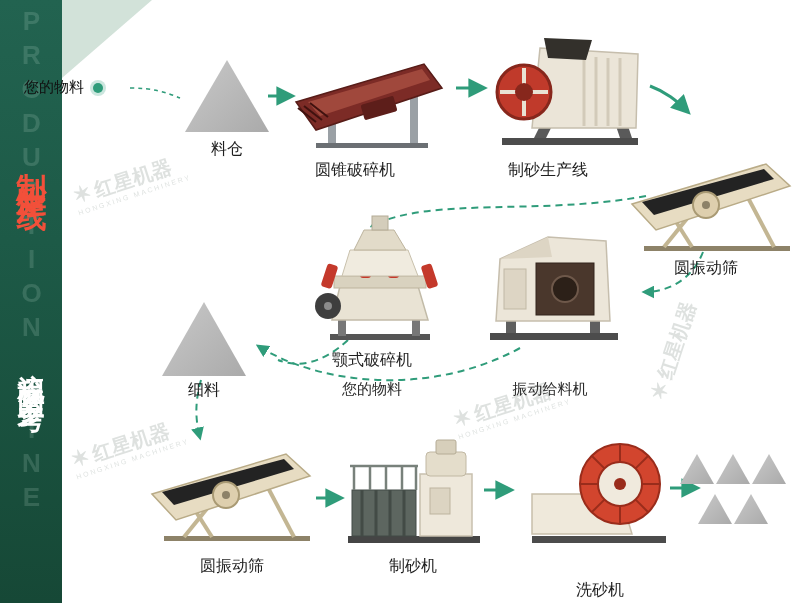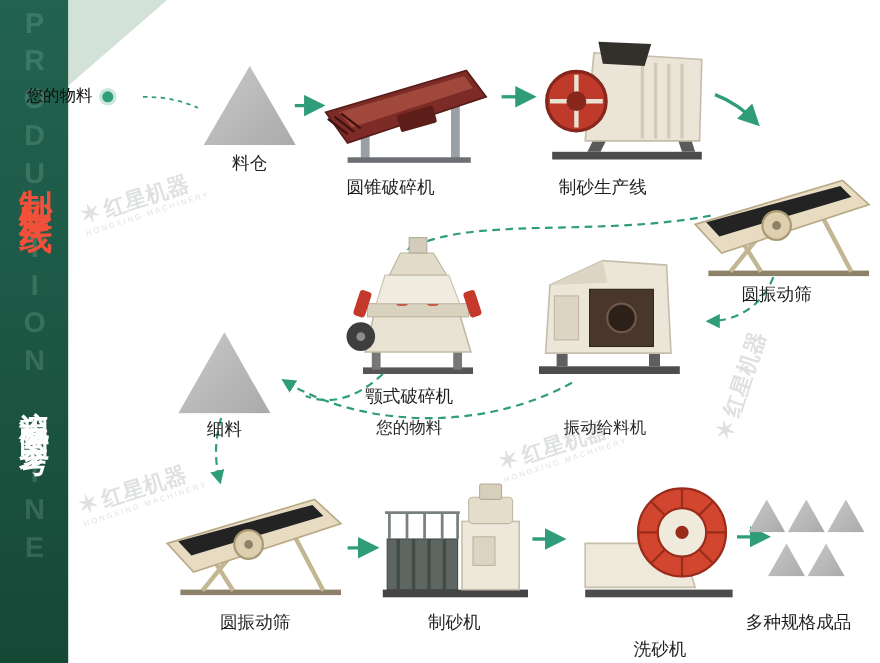--- a/index.html
+++ b/index.html
@@ -250,15 +250,14 @@
   <div class="lbl" style="left:355px;top:160px">圆锥破碎机</div>
   <div class="lbl" style="left:548px;top:160px">制砂生产线</div>
   <div class="lbl" style="left:706px;top:258px">圆振动筛</div>
   <div class="lbl" style="left:372px;top:350px">颚式破碎机</div>
   <div class="lbl note" style="left:372px;top:380px">您的物料</div>
   <div class="lbl note" style="left:550px;top:380px">振动给料机</div>
   <div class="lbl" style="left:204px;top:380px">细料</div>
   <div class="lbl" style="left:232px;top:556px">圆振动筛</div>
   <div class="lbl" style="left:413px;top:556px">制砂机</div>
   <div class="lbl" style="left:600px;top:580px">洗砂机</div>
-  <div class="lbl" style="left:726px;top:556px">多种规格成品</div>
 
 </div>
 
 </body></html>

